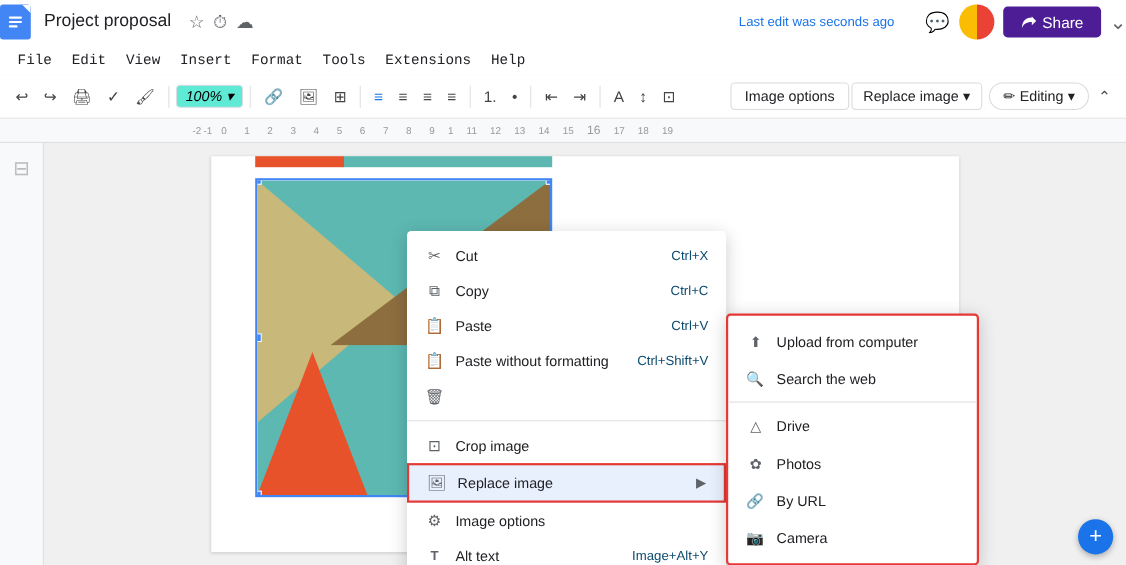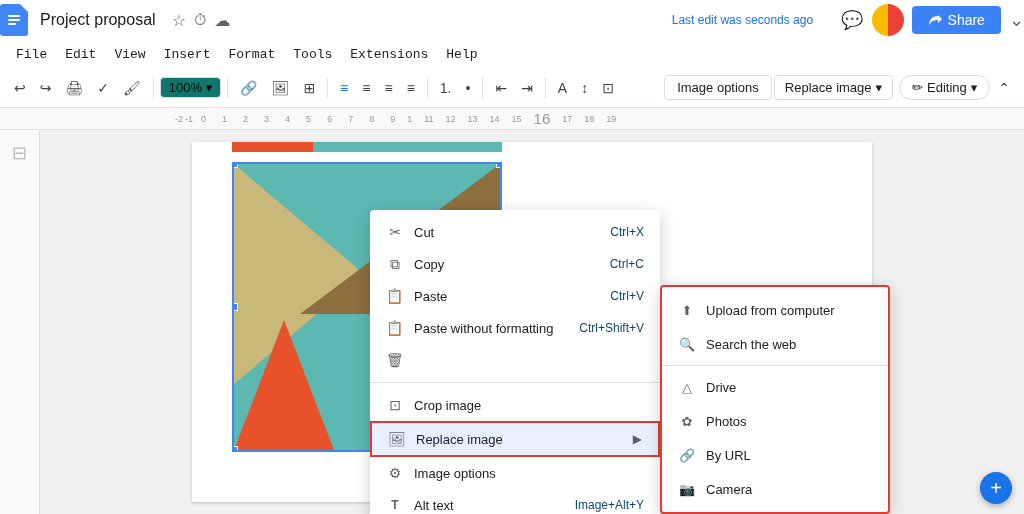--- a/index.html
+++ b/index.html
@@ -11,35 +11,35 @@
     }
     .doc-icon { width: 28px; height: 36px; background: #4285f4; border-radius: 2px; position: relative; display: flex; align-items: center; justify-content: center; color: white; font-size: 18px; }
     .doc-icon::after { content: ''; position: absolute; top: 0; right: 0; width: 8px; height: 8px; background: #fff; clip-path: polygon(100% 0, 0 0, 100% 100%); }
     .doc-title { font-size: 16px; color: #202124; margin-right: 4px; }
     .title-icons { display: flex; gap: 8px; align-items: center; color: #5f6368; }
     .title-icons span { font-size: 16px; cursor: pointer; }
     .last-edit { color: #1a73e8; font-size: 12px; margin-left: auto; }
     .top-right { display: flex; align-items: center; gap: 8px; margin-left: 16px; }
     .comment-btn { background: none; border: none; cursor: pointer; font-size: 18px; color: #5f6368; }
     .avatar { width: 32px; height: 32px; border-radius: 50%; background: linear-gradient(135deg, #ea4335 50%, #fbbc04 50%); cursor: pointer; }
-    .share-btn { background: #3b82f6; color: white; border: none; border-radius: 4px; padding: 6px 16px; font-size: 14px; cursor: pointer; display: flex; align-items: center; gap: 6px; }
+    .share-btn { background: #4c1d95; color: white; border: none; border-radius: 4px; padding: 6px 16px; font-size: 14px; cursor: pointer; display: flex; align-items: center; gap: 6px; }
 
     
     .menu-bar {
       display: flex; align-items: center; height: 28px; background: #fff; padding: 0 8px; gap: 2px;
     }
     .menu-item { padding: 2px 8px; border-radius: 4px; cursor: pointer; color: #202124; font-size: 13px; font-family: Liberation Mono, monospace; }
 
     
     .toolbar {
       display: flex; align-items: center; height: 40px; background: #fff; border-bottom: 1px solid #e0e0e0; padding: 0 8px; gap: 2px; overflow: hidden;
     }
     .tb-btn { border: none; background: none; cursor: pointer; padding: 4px 6px; border-radius: 4px; color: #444; font-size: 14px; display: flex; align-items: center; }
     .tb-divider { width: 1px; height: 20px; background: #e0e0e0; margin: 0 4px; }
-    .zoom-btn { border: 1px solid #dadce0; border-radius: 4px; padding: 2px 8px; font-size: 13px; cursor: pointer; background: #0f766e; }
+    .zoom-btn { border: 1px solid #dadce0; border-radius: 4px; padding: 2px 8px; font-size: 13px; cursor: pointer; background: #5eead4; font-style: italic; }
     .image-options-btn { border: 1px solid #dadce0; border-radius: 4px; padding: 4px 12px; font-size: 13px; cursor: pointer; background: #fff; color: #202124; }
     .replace-image-btn { border: 1px solid #dadce0; border-radius: 4px; padding: 4px 10px; font-size: 13px; cursor: pointer; background: #fff; color: #202124; display: flex; align-items: center; gap: 4px; }
     .editing-btn { border: 1px solid #dadce0; border-radius: 20px; padding: 4px 12px; font-size: 13px; cursor: pointer; background: #fff; color: #202124; display: flex; align-items: center; gap: 4px; margin-left: 4px; }
 
     
     .ruler { height: 22px; background: #f8f9fa; border-bottom: 1px solid #e0e0e0; display: flex; align-items: center; padding: 0 0 0 175px; }
     .ruler-inner { display: flex; align-items: center; font-size: 10px; color: #888; gap: 0; }
 
     
     .doc-area { display: flex; height: calc(514px - 40px - 28px - 40px - 22px); overflow: hidden; background: #f0f0f0; }
@@ -188,21 +188,21 @@
     <span style="font-size:9px; color:#999; margin-left:16px;">6</span>
     <span style="font-size:9px; color:#999; margin-left:16px;">7</span>
     <span style="font-size:9px; color:#999; margin-left:16px;">8</span>
     <span style="font-size:9px; color:#999; margin-left:16px;">9</span>
     <span style="font-size:9px; color:#999; margin-left:12px;">1</span>
     <span style="font-size:9px; color:#999; margin-left:12px;">11</span>
     <span style="font-size:9px; color:#999; margin-left:12px;">12</span>
     <span style="font-size:9px; color:#999; margin-left:12px;">13</span>
     <span style="font-size:9px; color:#999; margin-left:12px;">14</span>
     <span style="font-size:9px; color:#999; margin-left:12px;">15</span>
-    <span style="font-size:15px; color:#999; margin-left:12px;">16</span>
+    <span style="font-size:11px; color:#999; margin-left:12px;">16</span>
     <span style="font-size:9px; color:#999; margin-left:12px;">17</span>
     <span style="font-size:9px; color:#999; margin-left:12px;">18</span>
     <span style="font-size:9px; color:#999; margin-left:12px;">19</span>
   </div>
 </div>
 
 <div class="doc-area">
   <div class="sidebar-left">
     <div class="page-nav">⊟</div>
   </div>

